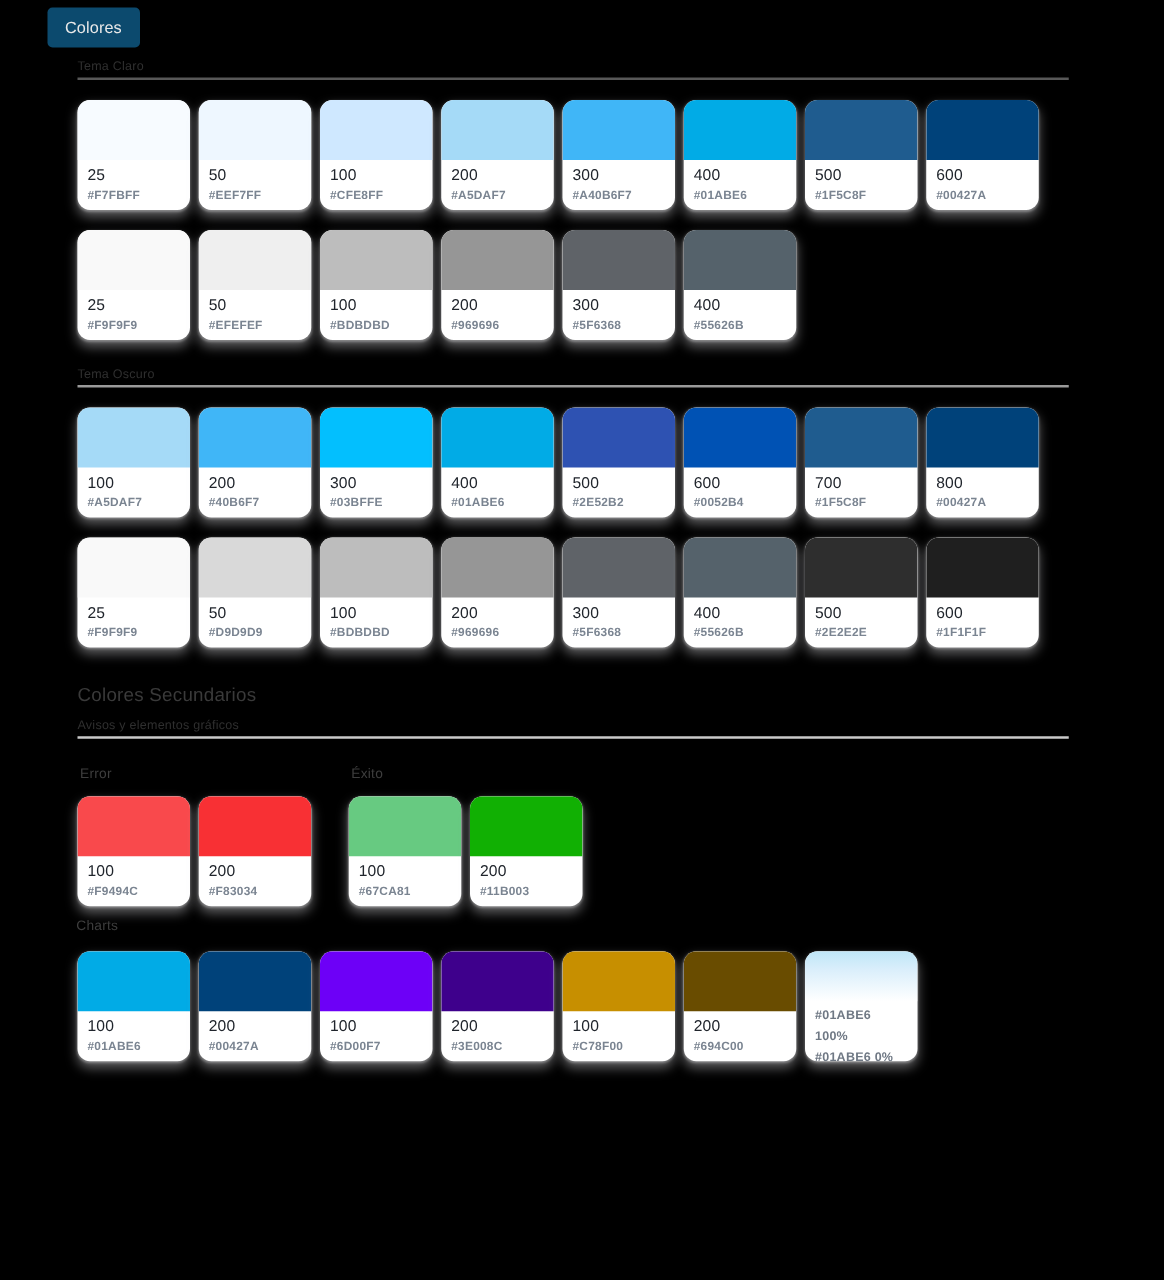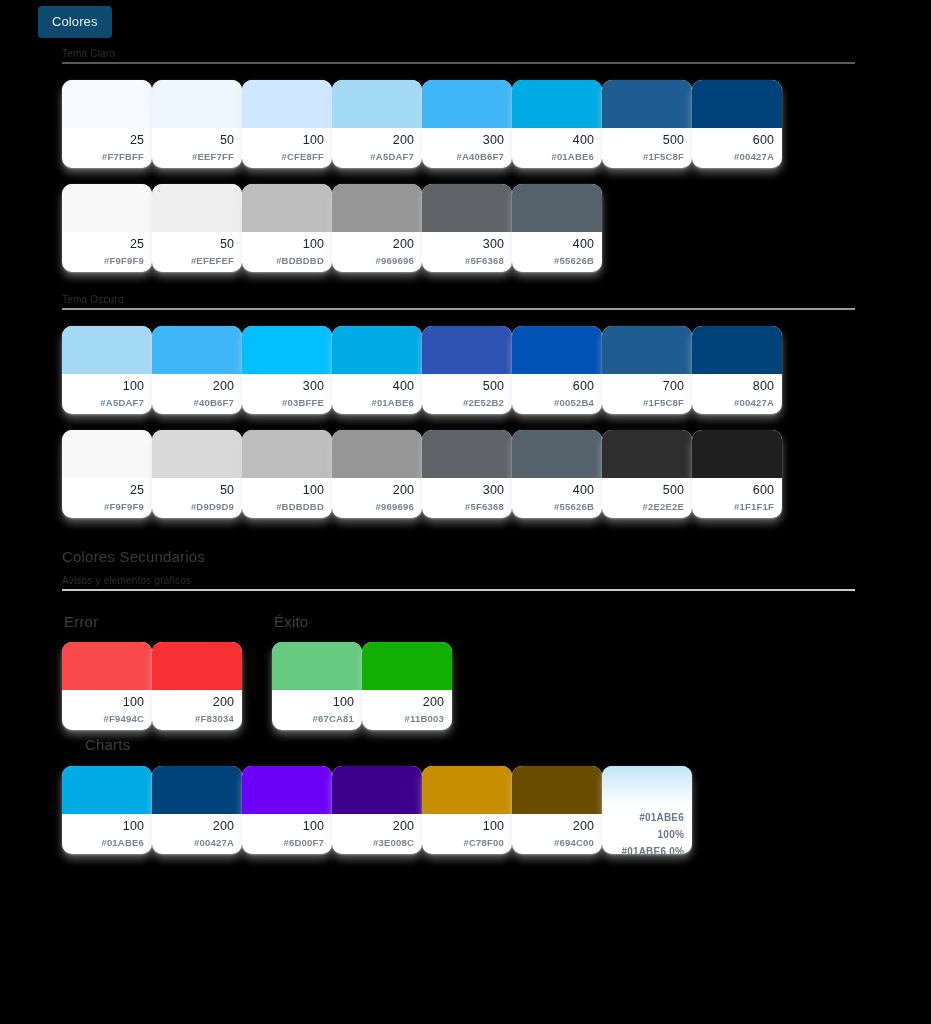--- a/index.html
+++ b/index.html
@@ -51,23 +51,22 @@
     height: 2px;
     background: #585858;
     width: 100%;
   }
   .rule.dim { background: #9a9a9a; }
   .rule.bright { background: #c9c9c9; }
 
   .swatch-row {
     display: flex;
     padding-left: 62px;
-    gap: 0;
+    gap: 7px;
     margin-top: 16px;
-    text-align: right;
   }
   .swatch {
     width: 90px;
     height: 88px;
     border-radius: 10px;
     background: #ffffff;
     box-shadow: 0 5px 9px rgba(210,210,215,0.45), 0 1px 2px rgba(255,255,255,0.35);
     overflow: hidden;
     display: flex;
     flex-direction: column;
@@ -101,38 +100,37 @@
   .swatch.gradient .chip { height: 40px; }
   .swatch.gradient .hex {
     color: #6f7884;
     font-size: 10px;
     line-height: 17px;
     margin-top: 0;
   }
 
   .group-label {
     color: #3e3e3e;
-    font-size: 15px;
+    font-size: 11px;
     letter-spacing: .2px;
   }
   .groups {
     display: flex;
     padding-left: 62px;
     margin-top: 22px;
     gap: 30px;
   }
   .group-col .group-label { padding-left: 2px; }
   .group-col .swatch-row {
     padding-left: 0;
     margin-top: 12px;
   }
   .charts-label {
     padding-left: 61px;
     margin-top: 6px;
-    margin-left: 24px;
   }
   .sec-heading { margin-top: 30px; }
 </style>
 </head>
 <body>
 
 <div class="tab-bar">
   <span class="tab">Colores</span>
 </div>
 

